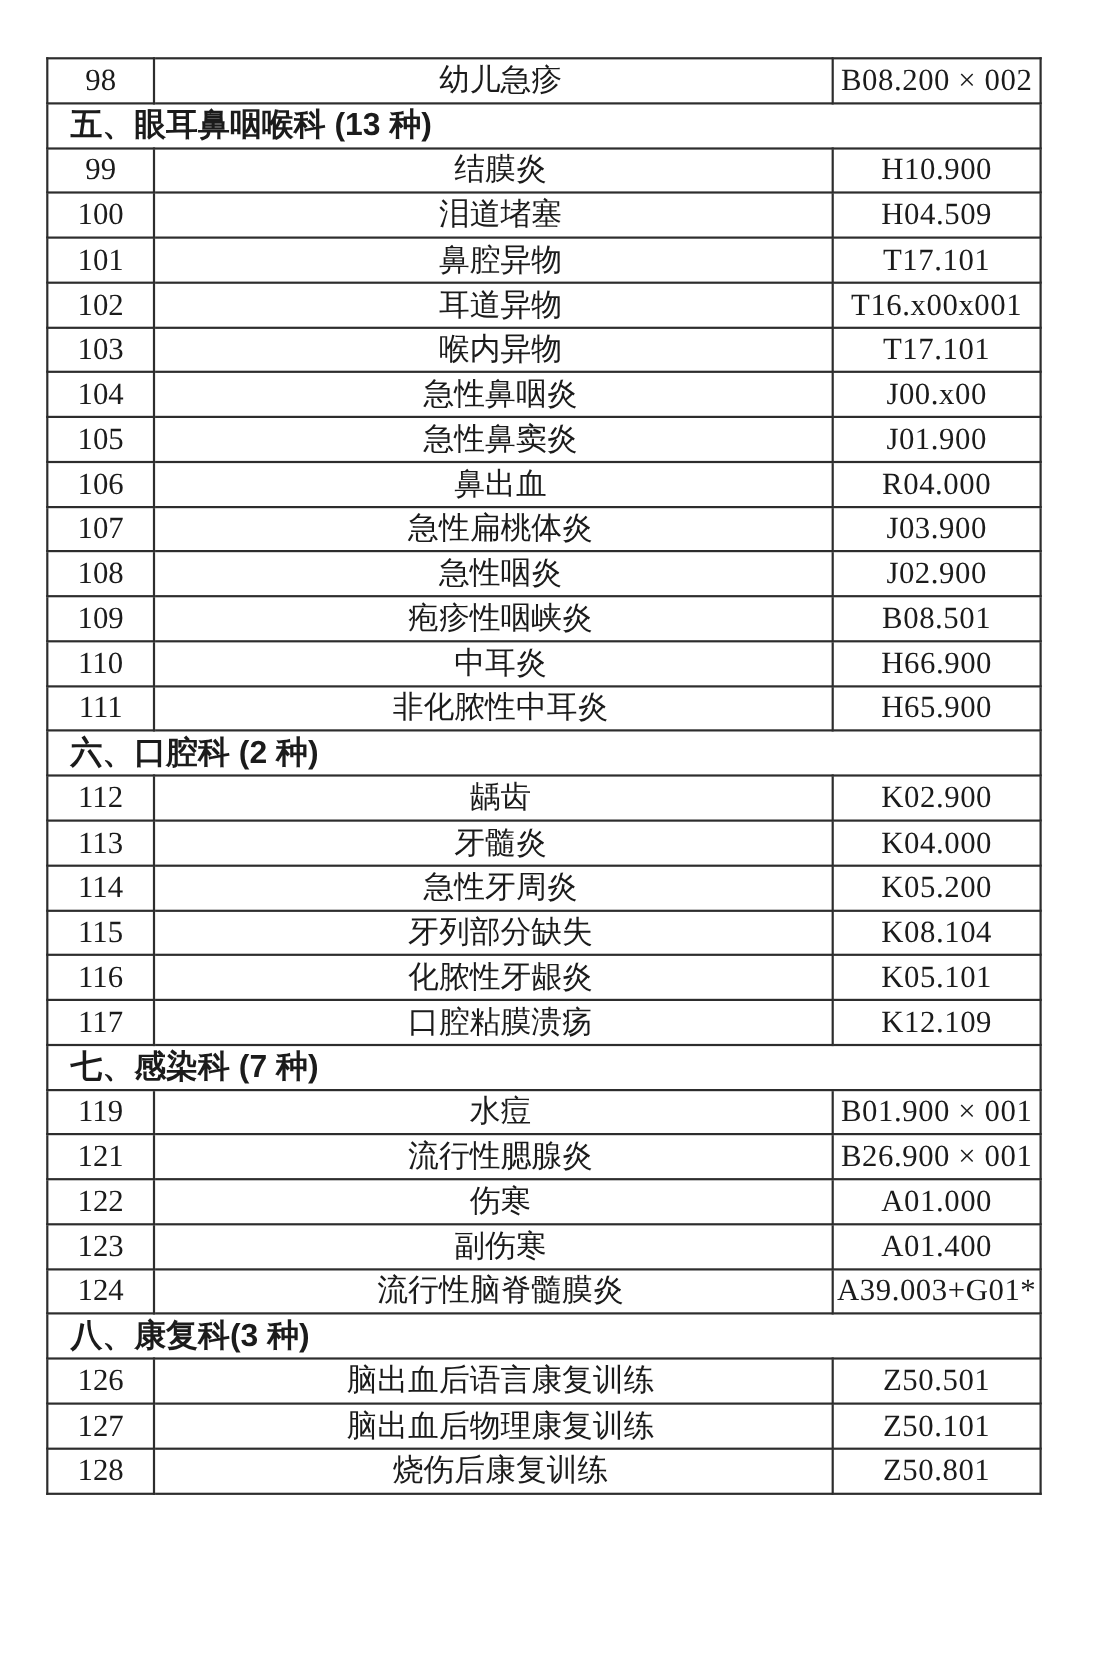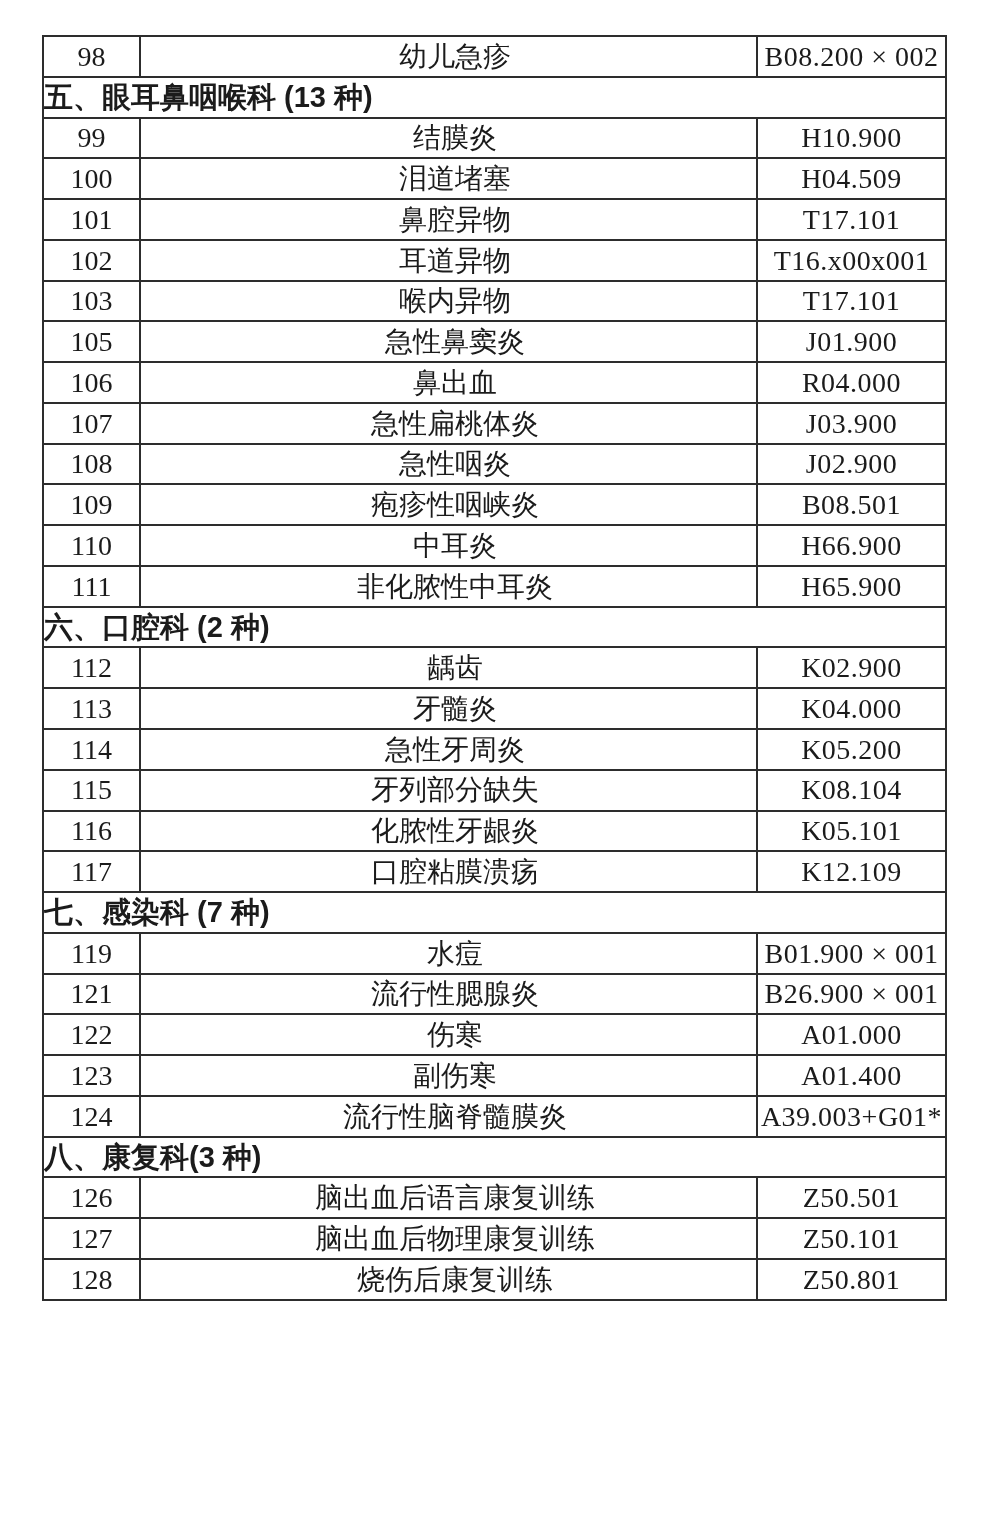--- a/index.html
+++ b/index.html
@@ -17,21 +17,21 @@
     width: 1007px;
     height: 1525px;
     position: relative;
     overflow: hidden;
     font-family: "Liberation Serif", "DejaVu Serif", serif;
     color: var(--text);
   }
   .dx-table {
     position: absolute;
     left: 42px;
-    top: 35px;
+    top: 52px;
     width: 903px;
     border-collapse: collapse;
     table-layout: fixed;
     border: 2px solid var(--border);
   }
   .dx-table td {
     border: 2px solid var(--border);
     height: 40.77px;
     padding: 0;
     vertical-align: middle;
@@ -52,21 +52,21 @@
   td.cell-code {
     text-align: center;
     letter-spacing: 0.5px;
     border-radius: 17px;
   }
   tr.section-row td {
     font-family: "Liberation Sans", "DejaVu Sans", sans-serif;
     font-weight: bold;
     font-size: 29px;
     text-align: left;
-    padding-left: 0;
+    padding-left: 20px;
   }
 </style>
 </head>
 <body>
 
 <div>
   <table class="dx-table">
     <colgroup>
       <col style="width:97px">
       <col style="width:617px">
@@ -100,20 +100,25 @@
           <td class="cell-no">102</td>
           <td class="cell-name">耳道异物</td>
           <td class="cell-code">T16.x00x001</td>
         </tr>
         <tr class="item-row">
           <td class="cell-no">103</td>
           <td class="cell-name">喉内异物</td>
           <td class="cell-code">T17.101</td>
         </tr>
         <tr class="item-row">
+          <td class="cell-no">104</td>
+          <td class="cell-name">急性鼻咽炎</td>
+          <td class="cell-code">J00.x00</td>
+        </tr>
+        <tr class="item-row">
           <td class="cell-no">105</td>
           <td class="cell-name">急性鼻窦炎</td>
           <td class="cell-code">J01.900</td>
         </tr>
         <tr class="item-row">
           <td class="cell-no">106</td>
           <td class="cell-name">鼻出血</td>
           <td class="cell-code">R04.000</td>
         </tr>
         <tr class="item-row">

